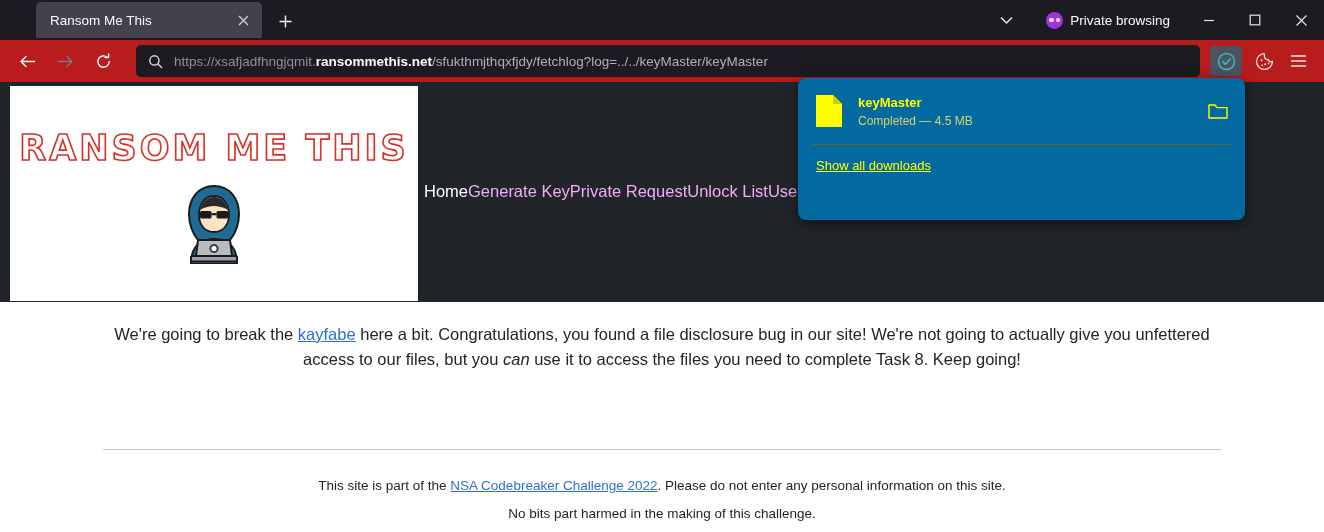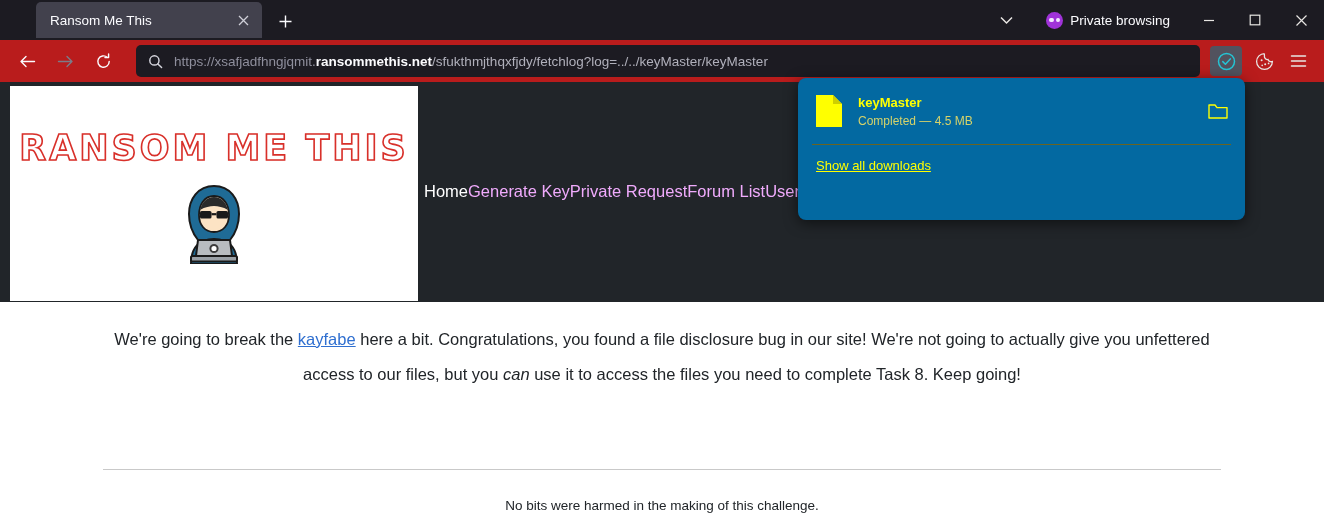--- a/index.html
+++ b/index.html
@@ -150,21 +150,21 @@
     position: absolute; left: 424px; top: 100px;
     display: flex; align-items: baseline; 
     font-size: 16.5px;
   }
   .nav-link { color: #f0abfc; white-space: nowrap; }
   .nav-link.active { color: #ffffff; }
 
   .body-copy {
     margin: 20px auto 0 auto; width: 1120px;
     text-align: center; color: #212529;
-    font-size: 16.5px; line-height: 35px;
+    font-size: 16.5px; line-height: 25px;
   }
   .body-copy a { color: #2f6fd0; }
   .body-copy em { font-style: italic; }
 
   hr.footer-rule {
     border: none; border-top: 1px solid #c9c9c9;
     margin: 77px 103px 0 103px;
   }
   .footer {
     margin-top: 22px; text-align: center;
@@ -295,33 +295,34 @@
 
             <rect x="18" y="76" width="46" height="5.5" rx="1.6" fill="#9aa0a6" stroke="#1a1a1a" stroke-width="2"></rect>
           </svg>
         </div>
       </div>
 
       <nav class="site-nav">
         <span class="nav-link active">Home</span>
         <span class="nav-link">Generate Key</span>
         <span class="nav-link">Private Request</span>
-        <span class="nav-link">Forum List</span>
+        <span class="nav-link">Unlock List</span>
         <span class="nav-link">User Info</span>
         <span class="nav-link">User</span>
         <span class="nav-link">Forum</span>
       </nav>
     </div>
 
     <p class="body-copy"><span>We're going to break the </span><a href="#">kayfabe</a><span> here a bit. Congratulations, you found a file disclosure bug in our site! We're not going to actually give you unfettered access to our files, but you </span><em>can</em><span> use it to access the files you need to complete Task 8. Keep going!</span></p>
 
     <hr class="footer-rule">
 
     <div class="footer">
-      <div>No bits were harmed in the making of this challenge.</div>
+      <div><span>This site is part of the </span><a href="#">NSA Codebreaker Challenge 2022</a><span>. Please do not enter any personal information on this site.</span></div>
+      <div>No bits part harmed in the making of this challenge.</div>
     </div>
   </div>
 
   <div class="dlpanel">
     <div class="dl-item">
       <span class="dl-fileicon">
         <svg width="26" height="32" viewBox="0 0 26 32">
           <path d="M0 0 L17 0 L26 9 L26 32 L0 32 Z" fill="#ffff00"></path>
           <path d="M17 0 L26 9 L17 9 Z" fill="#cfcf00"></path>
         </svg>

